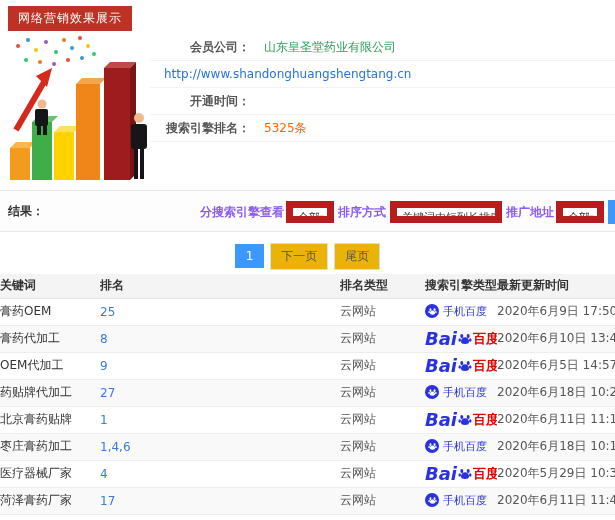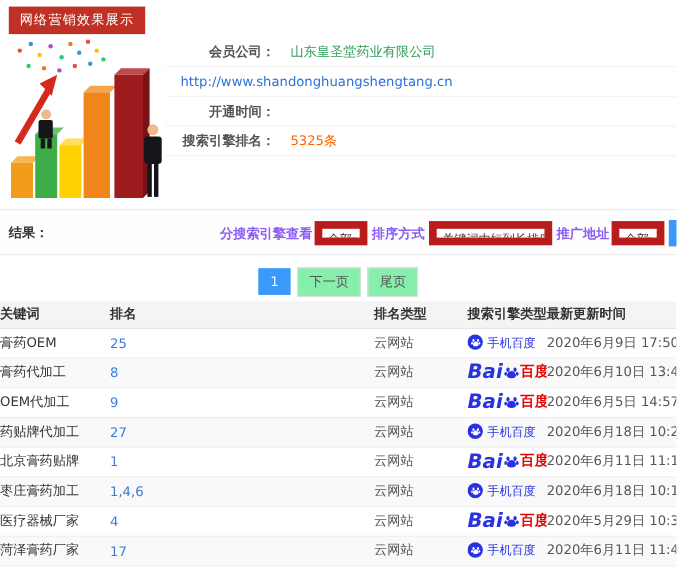--- a/index.html
+++ b/index.html
@@ -55,21 +55,21 @@
     border: none; font-size: 12px; cursor: pointer; flex: none;
     font-family: inherit;
   }
 
   
   .pagination {
     position: absolute; top: 238px; left: 0; width: 615px; height: 36px;
     display: flex; justify-content: center; align-items: center; gap: 6px;
   }
   .page-btn {
-    padding: 4px 10px; border: 1px solid #ddd; background: #86efac; color: #555;
+    padding: 4px 10px; border: 1px solid #ddd; background: #eab308; color: #555;
     font-size: 12px; cursor: pointer; min-width: 12px; text-align: center;
   }
   .page-btn.active { background: #3b99fc; border-color: #3b99fc; color: #fff; }
 
   
   .results-table {
     position: absolute; top: 274px; left: 0; width: 615px;
     border-collapse: collapse; table-layout: fixed; font-size: 12px;
   }
   .results-table th {

